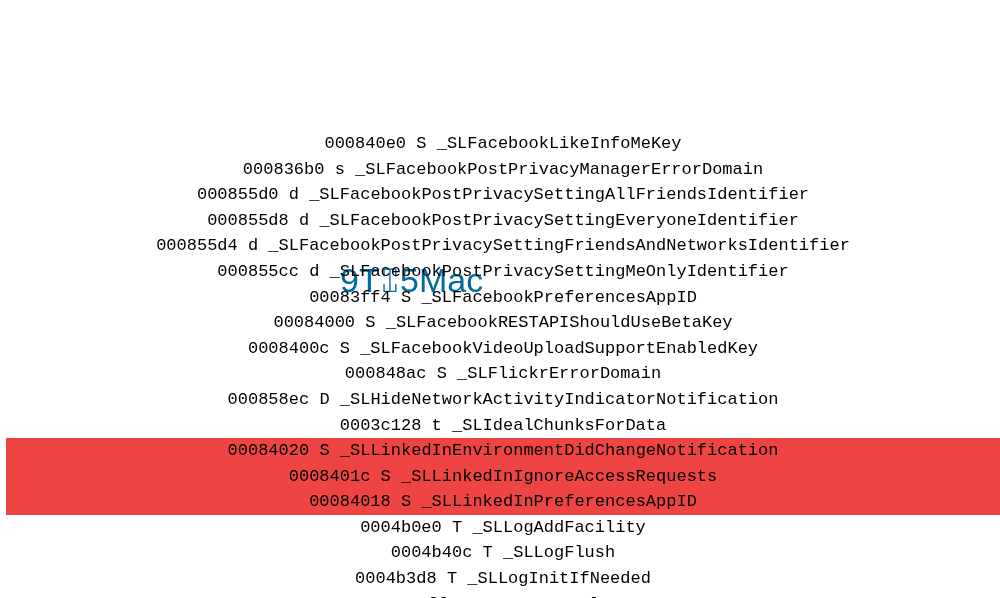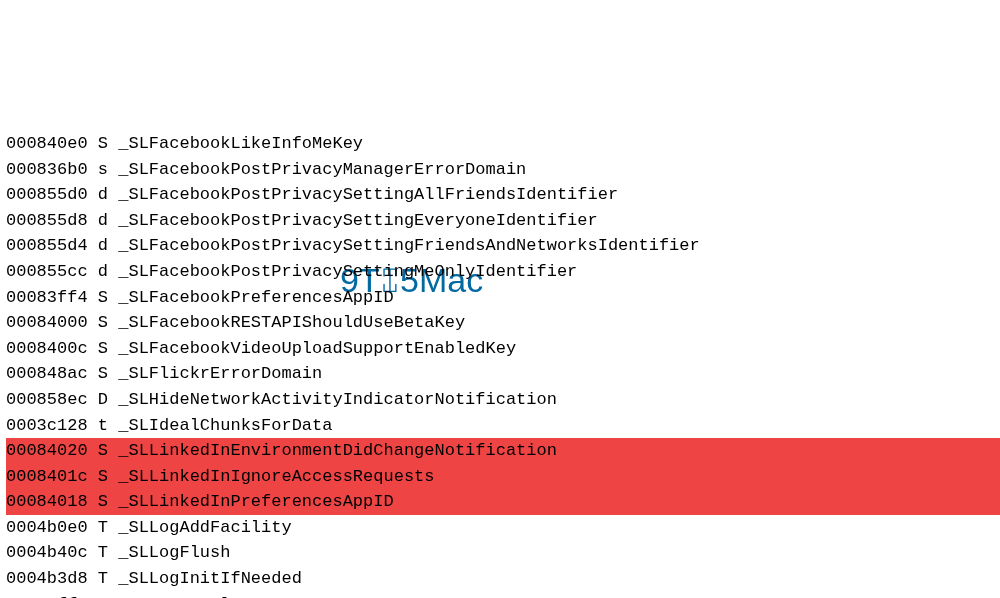--- a/index.html
+++ b/index.html
@@ -12,20 +12,21 @@
       font-size: 17px;
       line-height: 25.6px;
       background: white;
       color: #000;
       white-space: pre;
       padding: 3px 0 0 6px;
       position: relative;
     }
     .line {
       display: block;
+      text-align: center;
     }
     .line.highlighted {
       background: #ef4444;
     }
     .addr {
       display: inline;
     }
     .type {
       display: inline;
     }

